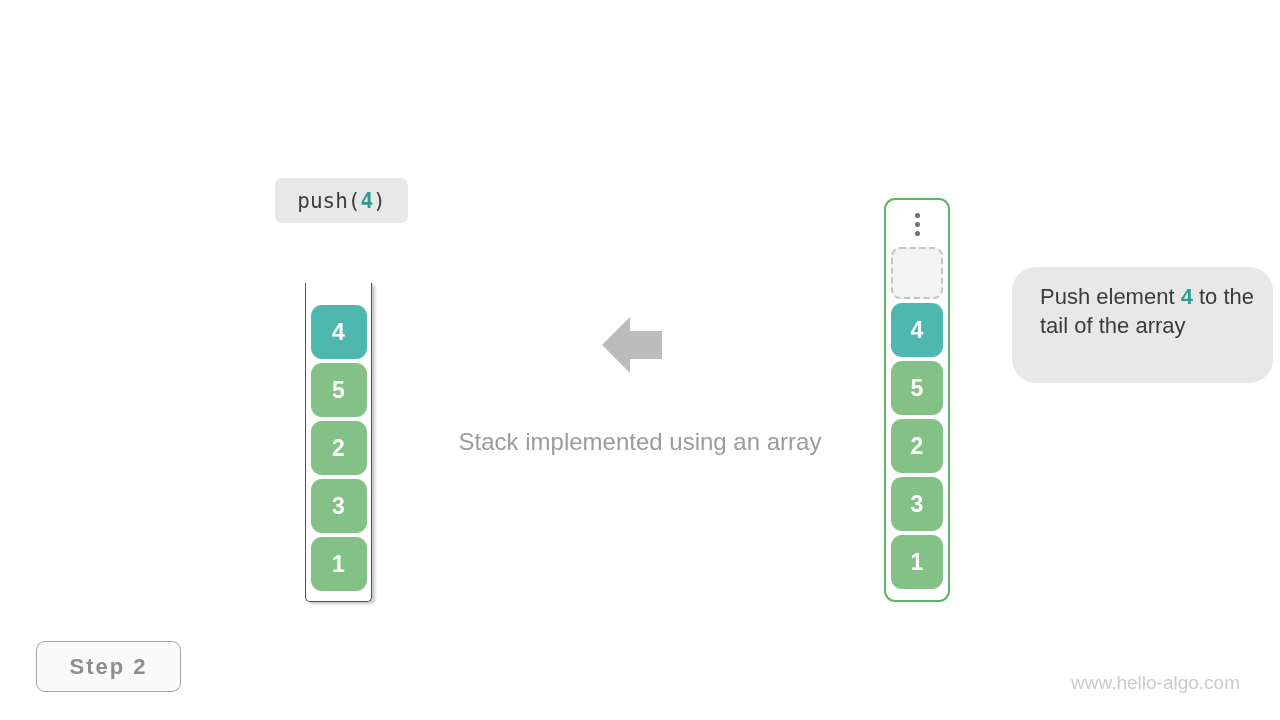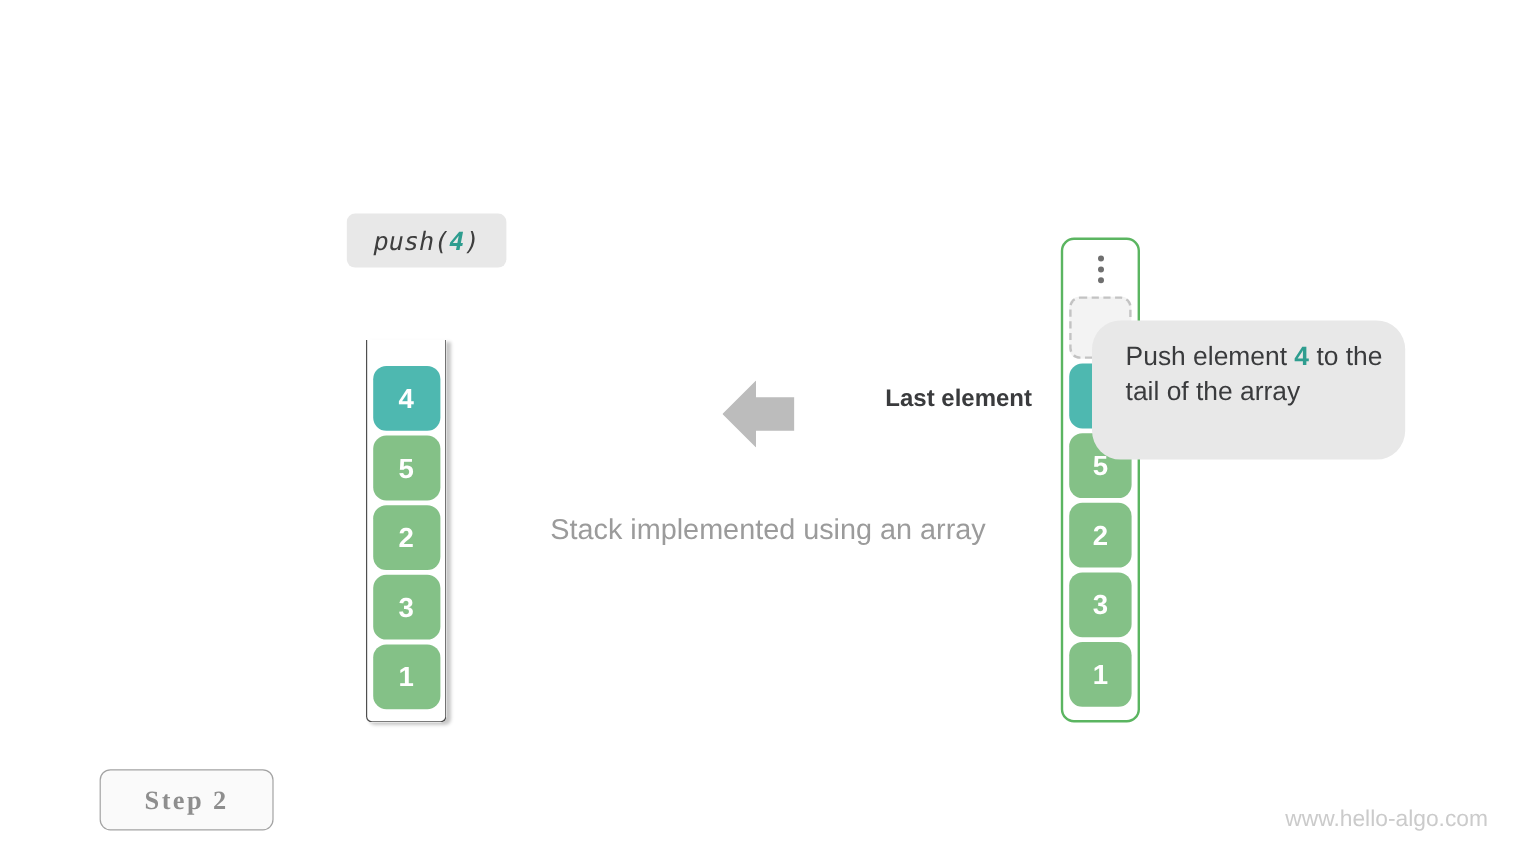--- a/index.html
+++ b/index.html
@@ -2,24 +2,24 @@
 <html style="--teal: #4eb8b0; --green: #84c187; --green-border: #5bb561; --chip-bg: #e8e8e8; --dark-text: #3a3b3d; --muted-text: #9b9b9b; --code-text: #3e3e3e; --teal-text: #2e9d8f; --arrow: #bcbcbc; --cell-text: #ffffff; --stack-border: #4f4f4f; --dashed-border: #c3c3c3; --dashed-fill: #f3f3f3; --dots: #6f6f6f; --step-border: #a3a3a3; --step-bg: #fafafa; --step-text: #8e8e8e; --watermark: #cbcbcb;"><head>
 <meta charset="utf-8">
 <style>
   html,body{margin:0;padding:0;background:#ffffff;}
   .stage{
     position:relative;width:1280px;height:720px;overflow:hidden;
     background:#ffffff;font-family:"Liberation Sans",sans-serif;
   }
   
   .push-op{
-    position:absolute;left:289px;top:178px;width:133px;height:45px;
+    position:absolute;left:275px;top:178px;width:133px;height:45px;
     background:var(--chip-bg);border-radius:7px;
     display:flex;align-items:center;justify-content:center;
-    font-family:"DejaVu Sans Mono",monospace;font-size:21px;color:var(--code-text);font-style:italic;
+    font-family:"DejaVu Sans Mono",monospace;font-size:21px;color:var(--code-text);
   }
   .push-op .op-val{color:var(--teal-text);font-weight:bold;}
   
   .left-stack{
     position:absolute;left:305px;top:283px;width:67px;height:319px;box-sizing:border-box;
     border-left:1.5px solid var(--stack-border);
     border-right:1.5px solid var(--stack-border);
     border-bottom:1.5px solid var(--stack-border);
     border-radius:0 0 5px 5px;
     box-shadow:3px 2px 3px rgba(0,0,0,0.22);
@@ -54,33 +54,33 @@
   }
   .dots{margin-top:13px;height:23px;display:flex;flex-direction:column;align-items:center;gap:4px;}
   .dot{width:5px;height:5px;border-radius:50%;background:var(--dots);}
   .slot-empty{
     margin-top:11px;width:48px;height:48px;flex:0 0 48px;border-radius:9px;
     border:2px dashed var(--dashed-border);background:var(--dashed-fill);
   }
   .right-stack .cell{width:52px;margin-top:4px;}
   
   .callout{
-    position:absolute;left:910px;top:267px;width:261px;height:116px;box-sizing:border-box;
+    position:absolute;left:1012px;top:267px;width:261px;height:116px;box-sizing:border-box;
     background:var(--chip-bg);border-radius:24px;
     padding:15px 18px 0 28px;
     font-size:22px;line-height:29px;color:var(--dark-text);
   }
   .callout .co-val{color:var(--teal-text);font-weight:bold;}
   
   .step-badge{
     position:absolute;left:36px;top:641px;width:145px;height:51px;box-sizing:border-box;
     background:var(--step-bg);border:1.5px solid var(--step-border);border-radius:9px;
     display:flex;align-items:center;justify-content:center;
-    font-family:Liberation Serif, serif;font-size:22px;font-weight:bold;
-    letter-spacing:2px;color:var(--step-text);margin-left:47px;
+    font-family:Liberation Sans, sans-serif;font-size:22px;font-weight:bold;
+    letter-spacing:2px;color:var(--step-text);
   }
   
   .watermark{
     position:absolute;right:40px;bottom:26px;
     font-family:Liberation Sans, sans-serif;font-size:19px;color:var(--watermark);text-align:center;
   }
 </style>
 </head>
 <body>
 
@@ -97,21 +97,20 @@
     <div class="cell cell--green">5</div>
     <div class="cell cell--green">2</div>
     <div class="cell cell--green">3</div>
     <div class="cell cell--green">1</div>
   </div>
 
   <svg class="arrow-left" viewBox="0 0 60 56" xmlns="http://www.w3.org/2000/svg">
     <polygon points="0,28 28,0 28,14 60,14 60,42 28,42 28,56" fill="#bcbcbc"></polygon>
   </svg>
 
-  <div class="label-last">Last element</div>
   <div class="caption">Stack implemented using an array</div>
 
   <div class="right-stack">
     <div class="dots">
       <span class="dot"></span>
       <span class="dot"></span>
       <span class="dot"></span>
     </div>
     <div class="slot-empty"></div>
     <div class="cell cell--teal">4</div>

